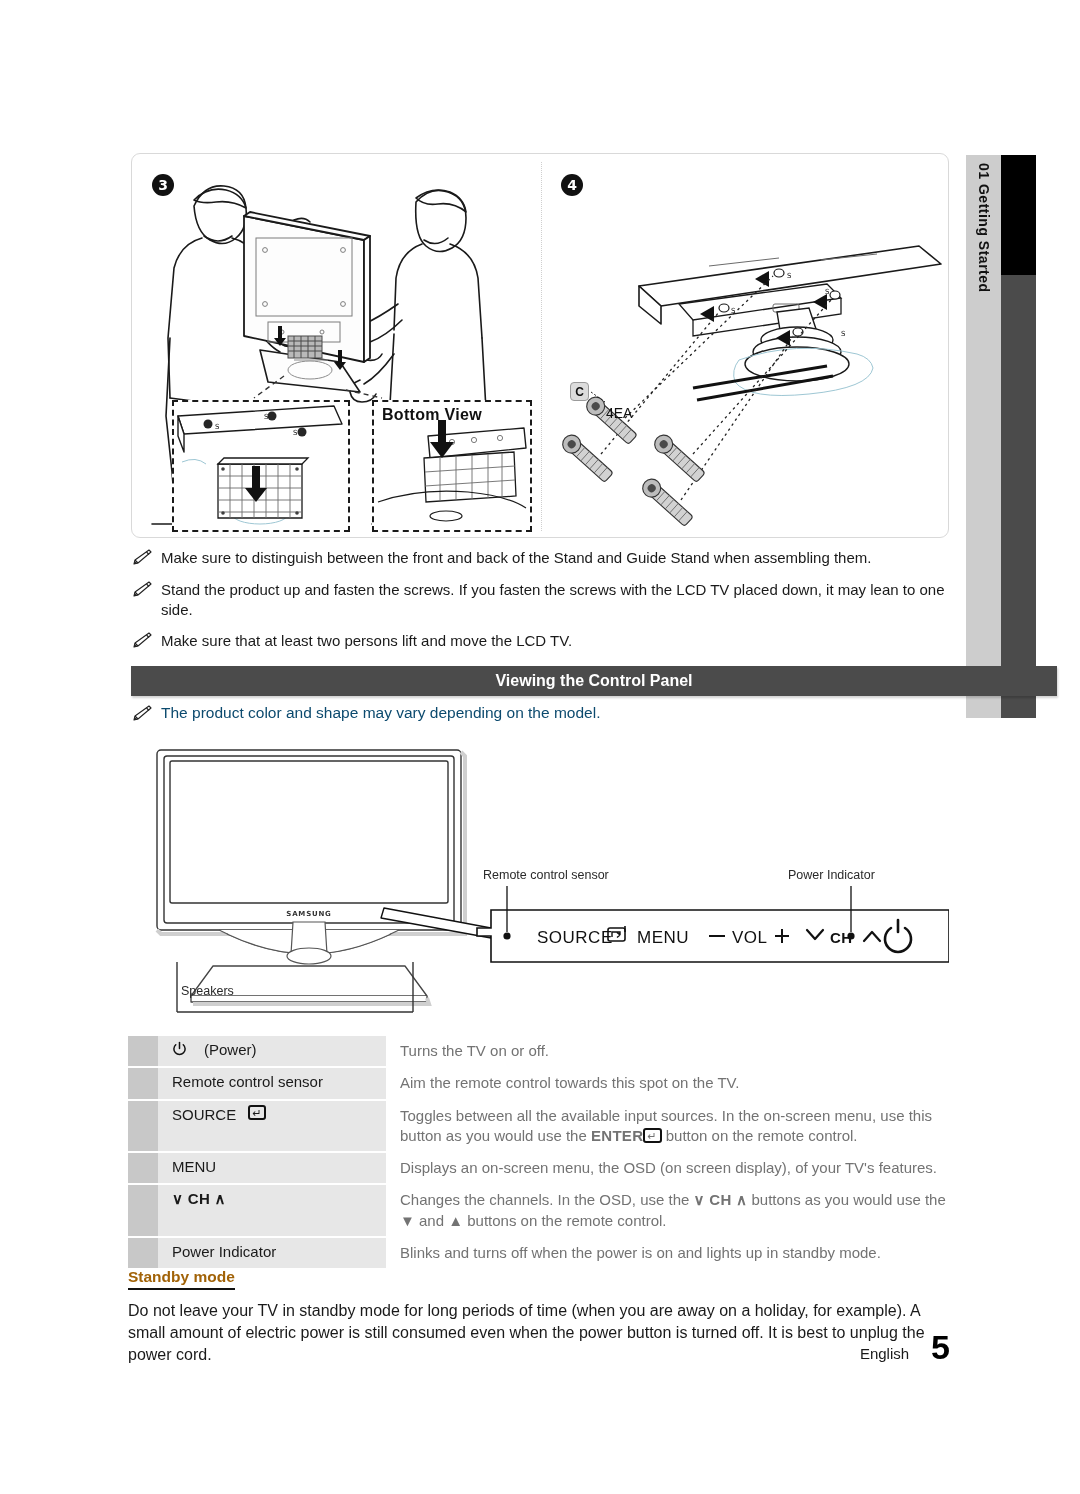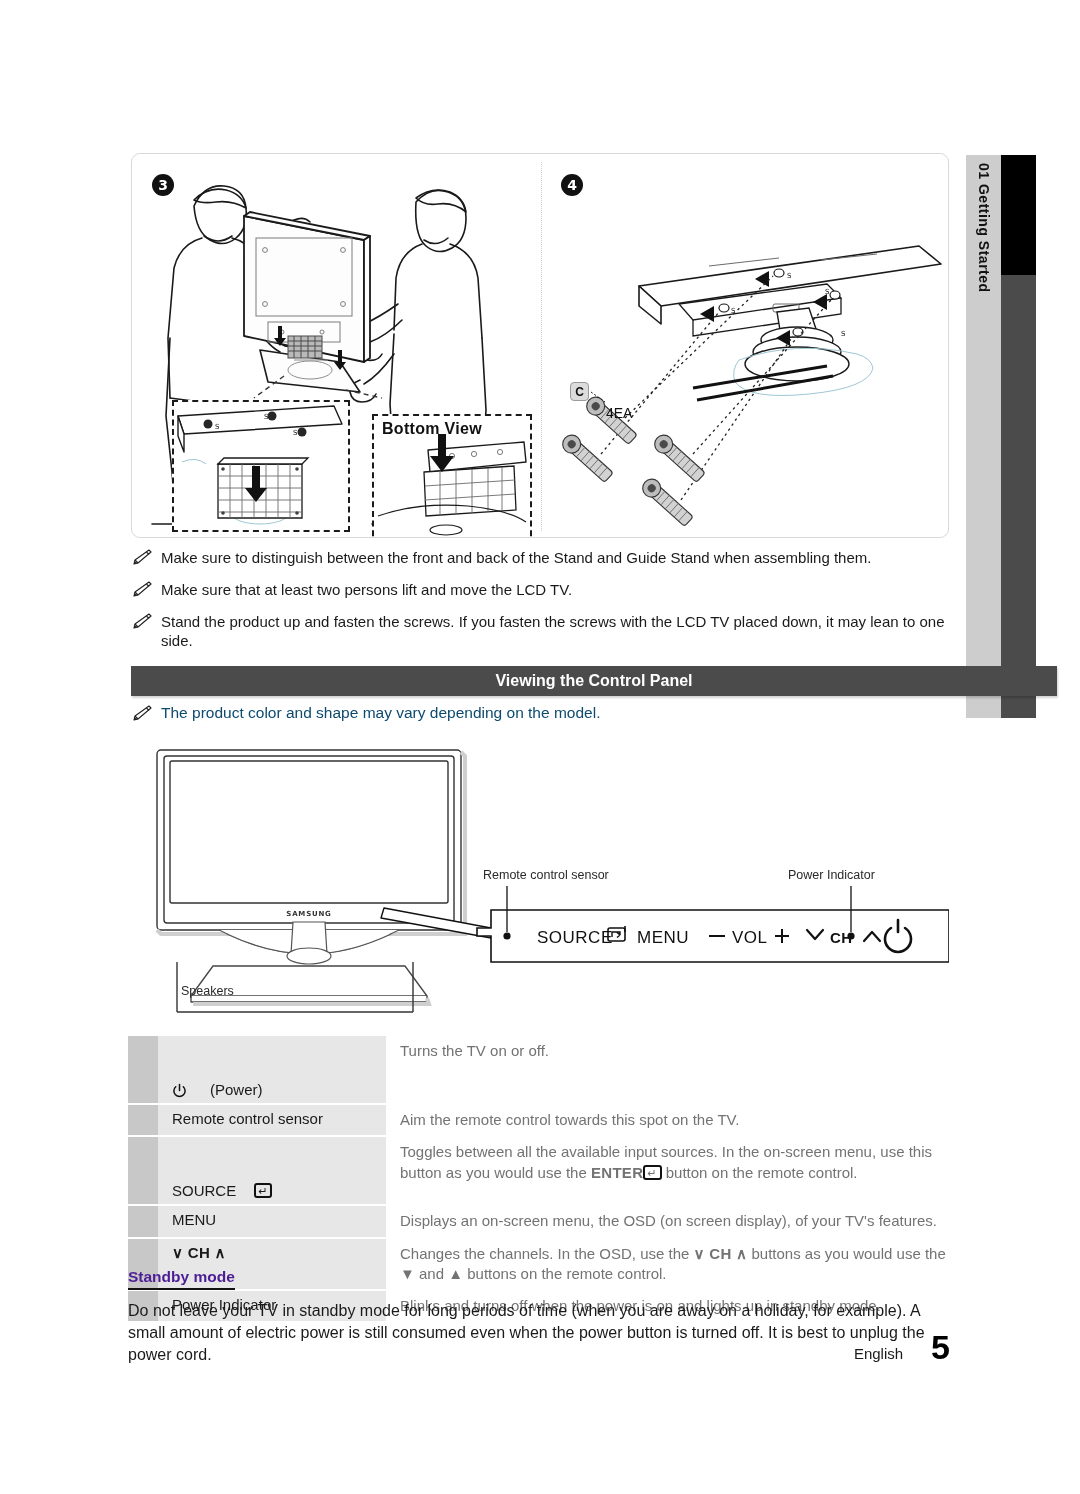--- a/index.html
+++ b/index.html
@@ -84,21 +84,21 @@
   }
   .step-badge.s3 { left: 20px; top: 20px; }
   .step-badge.s4 { left: 429px; top: 20px; }
 
   .inset-box {
     position: absolute;
     border: 2px dashed #1a1a1a;
     background: #fff;
   }
   .inset-left  { left: 40px;  top: 246px; width: 178px; height: 132px; }
-  .inset-right { left: 240px; top: 260px; width: 160px; height: 132px; }
+  .inset-right { left: 240px; top: 246px; width: 160px; height: 132px; }
   .bottom-view-label {
     position: absolute;
     left: 246px; top: 250px;
     font-size: 16px;
     font-weight: 600;
     color: #111;
     letter-spacing: 0.3px;
   }
 
   .part-c-box {
@@ -184,57 +184,57 @@
     color: #1a1a1a;
     display: flex; align-items: flex-start;
   }
   .pt-desc {
     flex: 1;
     padding: 5px 0 5px 14px;
     font-size: 15px;
     line-height: 1.35;
     color: #737373;
   }
-  .pt-key .keylabel { display: inline-flex; align-items: flex-end; gap: 18px; margin-top: 40px; }
+  .pt-key .keylabel { display: inline-flex; align-items: flex-start; gap: 12px; }
   .bold-k { font-weight: bold; letter-spacing: 0.3px; }
 
   .enter-glyph {
     display: inline-block;
     border: 2px solid #111;
     border-radius: 3px;
     padding: 0 3px 0 2px;
     font-size: 11px;
     line-height: 13px;
     height: 15px;
     position: relative;
     top: -1px;
   }
 
   
   .standby-head {
     position: absolute;
     left: 128px; top: 1268px;
     font-size: 15.5px;
     font-weight: bold;
-    color: #4c1d95;
+    color: #a16207;
     border-bottom: 2px solid #111;
     padding-bottom: 2px;
   }
   .standby-body {
     position: absolute;
     left: 128px; top: 1300px;
     width: 822px;
     font-size: 16px;
     line-height: 1.38;
     color: #1a1a1a;
   }
   .footer {
     position: absolute;
     right: 130px; bottom: 130px;
-    display: flex; align-items: baseline; gap: 28px;
+    display: flex; align-items: baseline; gap: 22px;
   }
   .footer-lang { font-size: 15px; color: #1a1a1a; }
   .footer-page { font-size: 34px; font-weight: bold; color: #000; line-height: 1; }
 </style>
 </head>
 <body>
 
 <div class="side-tab">
   <div class="side-tab-light"></div>
   <div class="side-tab-black"></div>
@@ -493,32 +493,32 @@
   </div>
   <div class="note">
     <svg class="pencil-icon" viewBox="0 0 20 16">
       <g fill="#fff" stroke="#222" stroke-width="1.1" stroke-linejoin="round">
         <path d="M17 1 L19 3 L6 14 L2 15 L3 11 Z"></path>
         <path d="M14.5 3 L17 5.5"></path>
         <path d="M3 11 L6 14"></path>
       </g>
       <path d="M2 15 L3.6 12.6 L5.4 14.4 Z" fill="#222"></path>
     </svg>
-    <span>Make sure that at least two persons lift and move the LCD TV.</span>
+    <span>Stand the product up and fasten the screws.  If you fasten the screws with the LCD TV placed down, it may lean to one side.</span>
   </div>
   <div class="note">
     <svg class="pencil-icon" viewBox="0 0 20 16">
       <g fill="#fff" stroke="#222" stroke-width="1.1" stroke-linejoin="round">
         <path d="M17 1 L19 3 L6 14 L2 15 L3 11 Z"></path>
         <path d="M14.5 3 L17 5.5"></path>
         <path d="M3 11 L6 14"></path>
       </g>
       <path d="M2 15 L3.6 12.6 L5.4 14.4 Z" fill="#222"></path>
     </svg>
-    <span>Stand the product up and fasten the screws.  If you fasten the screws with the LCD TV placed down, it may lean to one side.</span>
+    <span>Make sure that at least two persons lift and move the LCD TV.</span>
   </div>
 </div>
 
 <div class="section-bar">
   <span>Viewing the Control Panel</span>
 </div>
 
 <div class="note-standalone">
   <svg class="pencil-icon" viewBox="0 0 20 16">
     <g fill="#fff" stroke="#222" stroke-width="1.1" stroke-linejoin="round">

